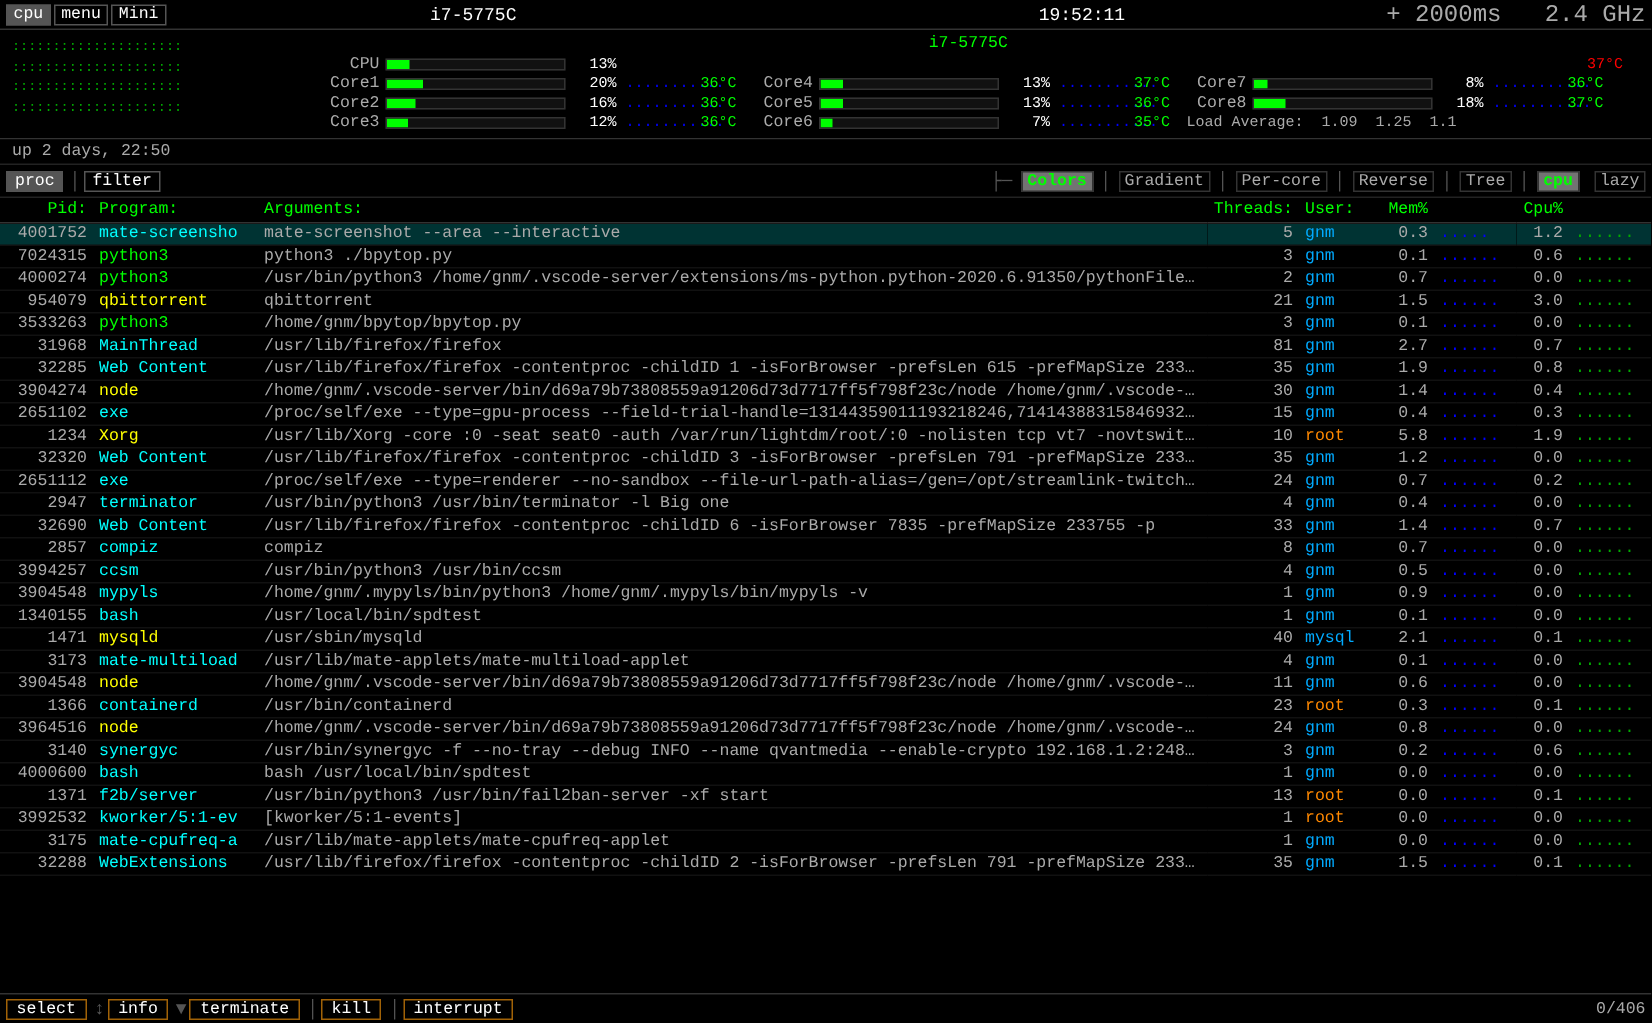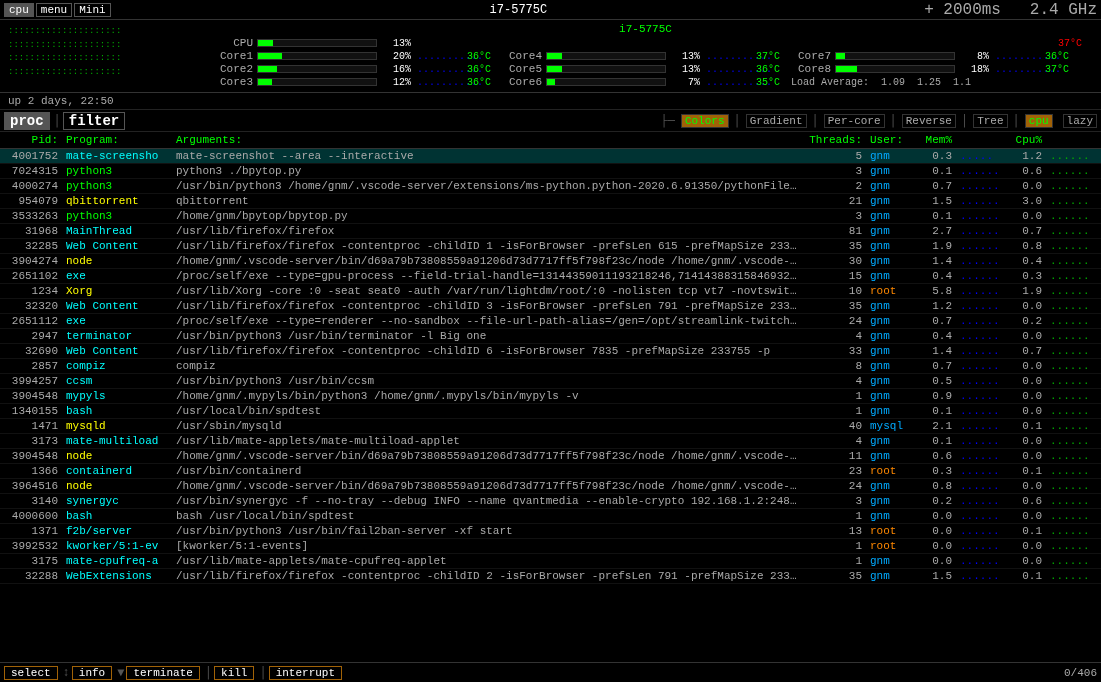--- a/index.html
+++ b/index.html
@@ -128,39 +128,38 @@
       background: #000;
       padding: 2px 4px;
       border-bottom: 1px solid #222;
       height: 22px;
     }
     .toolbar-tag {
       border: 1px solid #555;
       color: #fff;
       padding: 0 5px;
       margin-right: 2px;
-      font-size: 14px;
+      font-size: 11px;
       cursor: pointer;
-      font-weight: bold;
     }
     .toolbar-tag.active { background: #555; }
     .toolbar-sep { color: #555; margin: 0 2px; }
     .toolbar-right {
       margin-left: auto;
       display: flex;
       align-items: center;
       gap: 4px;
     }
     .tr-item {
       color: #aaa;
       font-size: 11px;
       padding: 0 3px;
       border: 1px solid #333;
     }
-    .tr-item.active { background: #a16207; color: #0f0; }
+    .tr-item.active { background: #737373; color: #0f0; font-weight: bold; }
     .tr-spacer { color: #555; margin: 0 1px; }
     #proc-table {
       width: 100%;
       border-collapse: collapse;
     }
     #proc-table thead tr {
       background: #000;
       color: #0f0;
       border-bottom: 1px solid #333;
     }
@@ -233,20 +232,21 @@
     }
   </style>
 </head>
 <body>
 
 <div id="top-bar">
   <span class="top-tag active">cpu</span>
   <span class="top-tag">menu</span>
   <span class="top-tag">Mini</span>
   <span class="top-center">i7-5775C</span>
+  <span class="top-center">19:52:11</span>
   <span class="top-right">
     <span>+ 2000ms</span> &nbsp;
     <span>2.4 GHz</span>
   </span>
 </div>
 
 <div id="main-content">
 
   <div id="system-section">
     <div id="cpu-graph-area">

